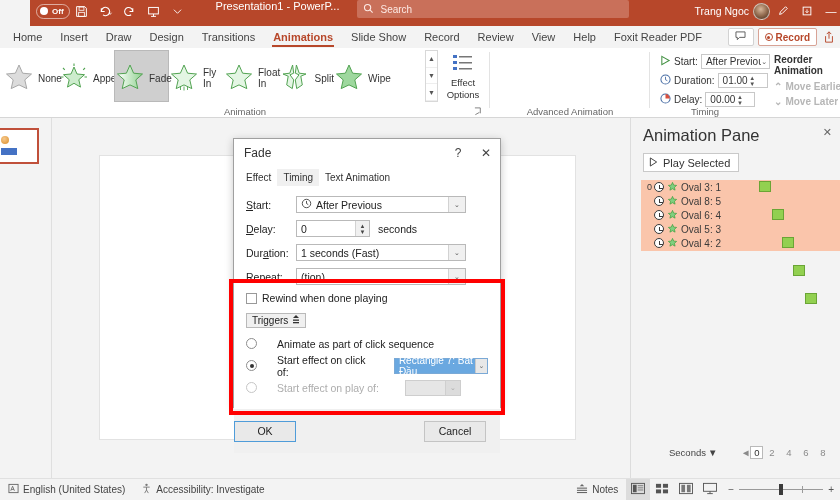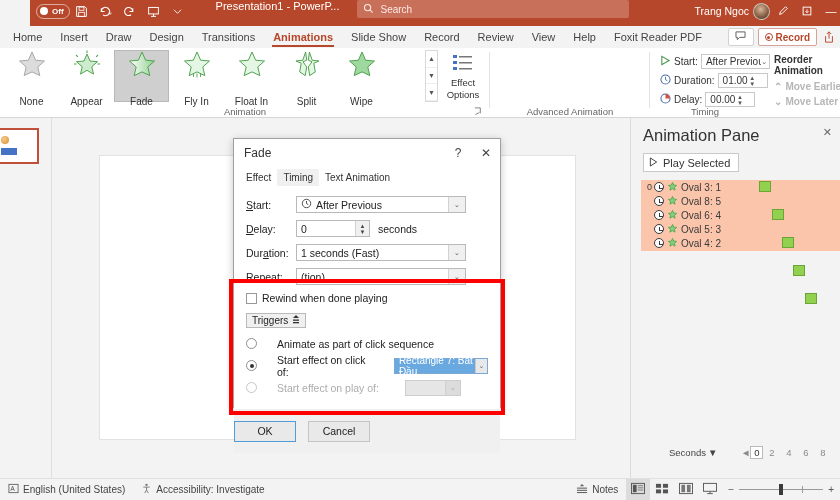--- a/index.html
+++ b/index.html
@@ -83,22 +83,22 @@
   .rgroup { position:absolute; top:0; height:70px; }
   .rgroup-label {
     position:absolute; bottom:1px; left:0; width:100%; text-align:center;
     font-size:9.5px; color:#666;
   }
   .rgroup-sep { position:absolute; top:4px; width:1px; height:56px; background:#e3e3e3; }
 
   
   .gallery { position:absolute; left:4px; top:2px; display:flex; }
   .gal-item {
-    width:55px; height:52px; display:flex; flex-direction:column;
-    align-items:center; justify-content:center; padding-top:4px; gap:15px;
+    width:55px; height:52px; display:flex; flex-direction:row;
+    align-items:center; justify-content:space-between; padding-top:4px; gap:4px;
   }
   .gal-item.sel { background:#cfcfcf; border:1px solid #b9b9b9; }
   .gal-label { font-size:10px; color:#333; }
   .gal-scroll {
     position:absolute; left:425px; top:2px; width:13px; height:52px;
     border:1px solid #d8d8d8; background:#fff; display:flex; flex-direction:column;
   }
   .gal-scroll div {
     flex:1; display:flex; align-items:center; justify-content:center; font-size:7px; color:#555;
     border-bottom:1px solid #eee;
@@ -246,21 +246,21 @@
   .sel-combo .caret { margin-left:auto; width:15px;height:14px;background:#e8e8e8;border-left:1px solid #c9c9c9;
     display:flex;align-items:center;justify-content:center;font-size:7px;color:#666;}
   .dis-combo {
     border:1px solid #cecece; background:#e6e6e6; height:16px; width:56px; margin-left:6px;
     display:flex; align-items:center;
   }
   .dis-combo .caret { margin-left:auto;width:15px;height:14px;background:#dcdcdc;border-left:1px solid #cfcfcf;
     display:flex;align-items:center;justify-content:center;font-size:7px;color:#aaa;}
   .dis-txt { color:#adadad; }
 
-  .dlg-foot { height:44px; background:#f0f0f0; display:flex; align-items:center; justify-content:flex-start; gap:12px; padding-right:14px;}
+  .dlg-foot { height:44px; background:#f0f0f0; display:flex; align-items:center; justify-content:space-between; gap:12px; padding-right:14px;}
   .dbtn { width:62px; height:21px; border:1px solid #c4c4c4; background:#e9e9e9; font-size:10.5px; color:#222;
     display:flex; align-items:center; justify-content:center; }
   .dbtn.def { border:1.5px solid #4f9cd9; }
 
   
   .redbox {
     position:absolute; left:229px; top:279px; width:276px; height:136px;
     border:4px solid #ff0000; pointer-events:none;
   }
 </style>

